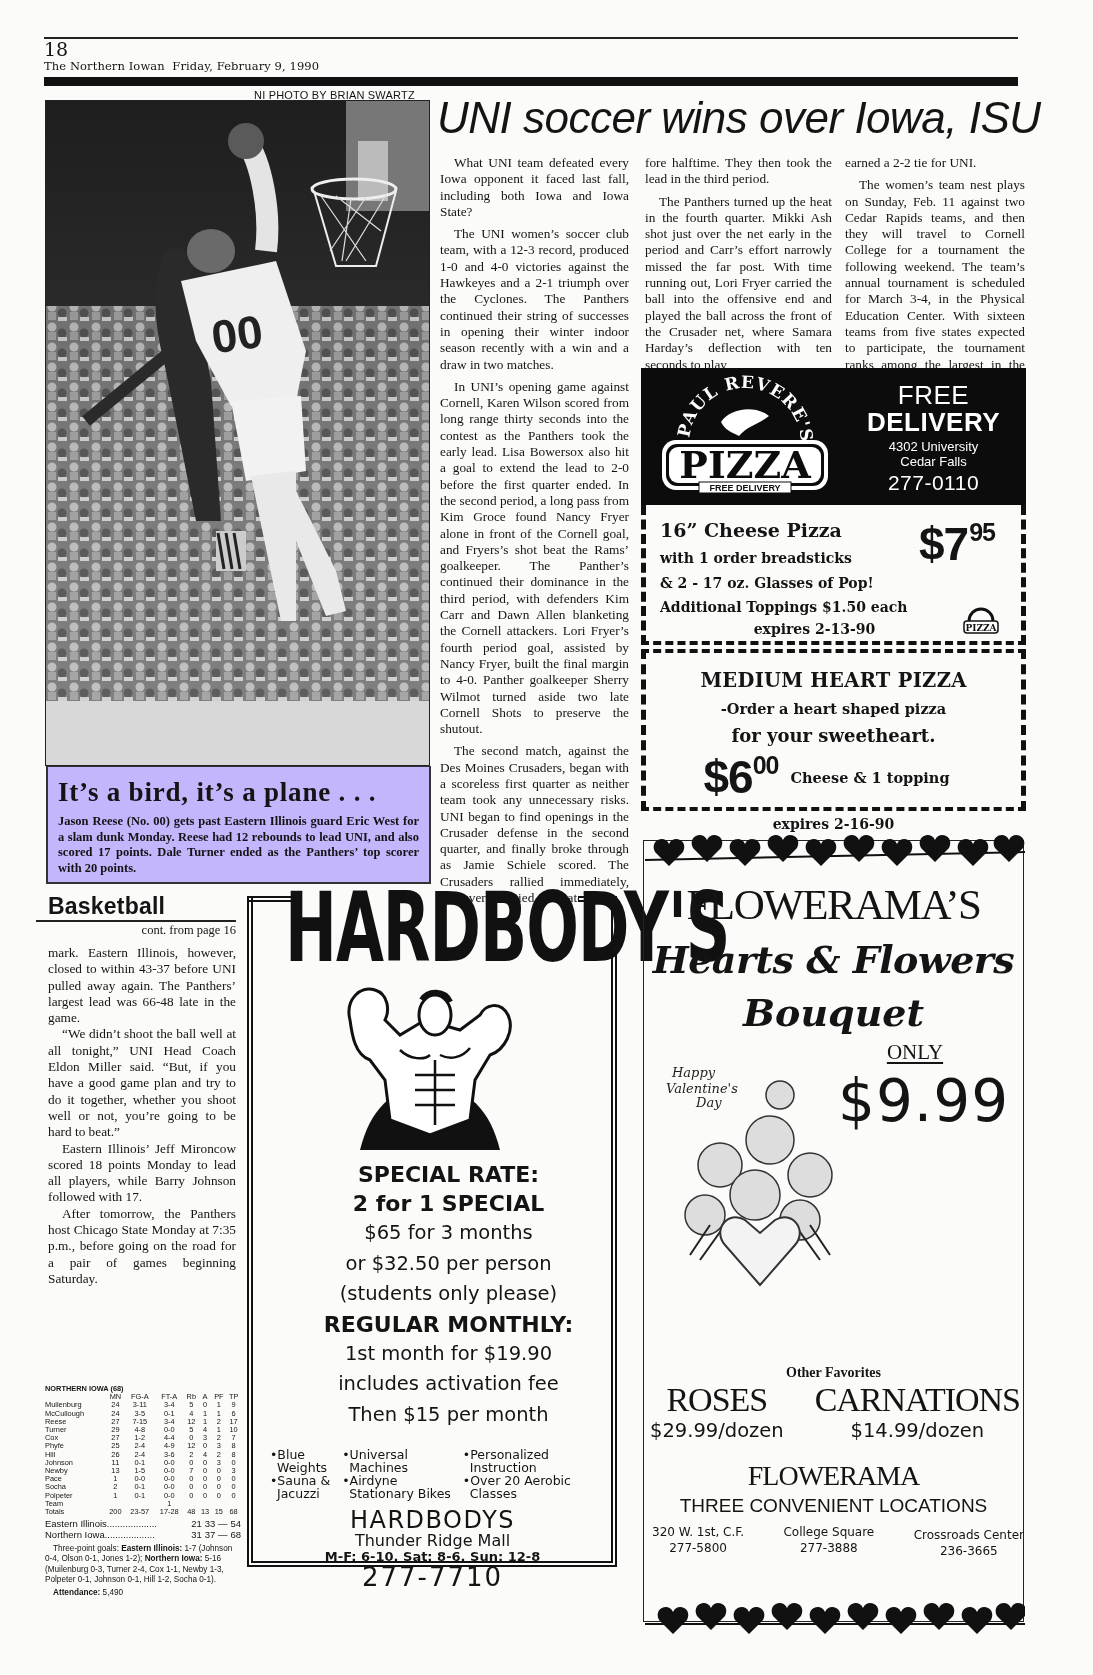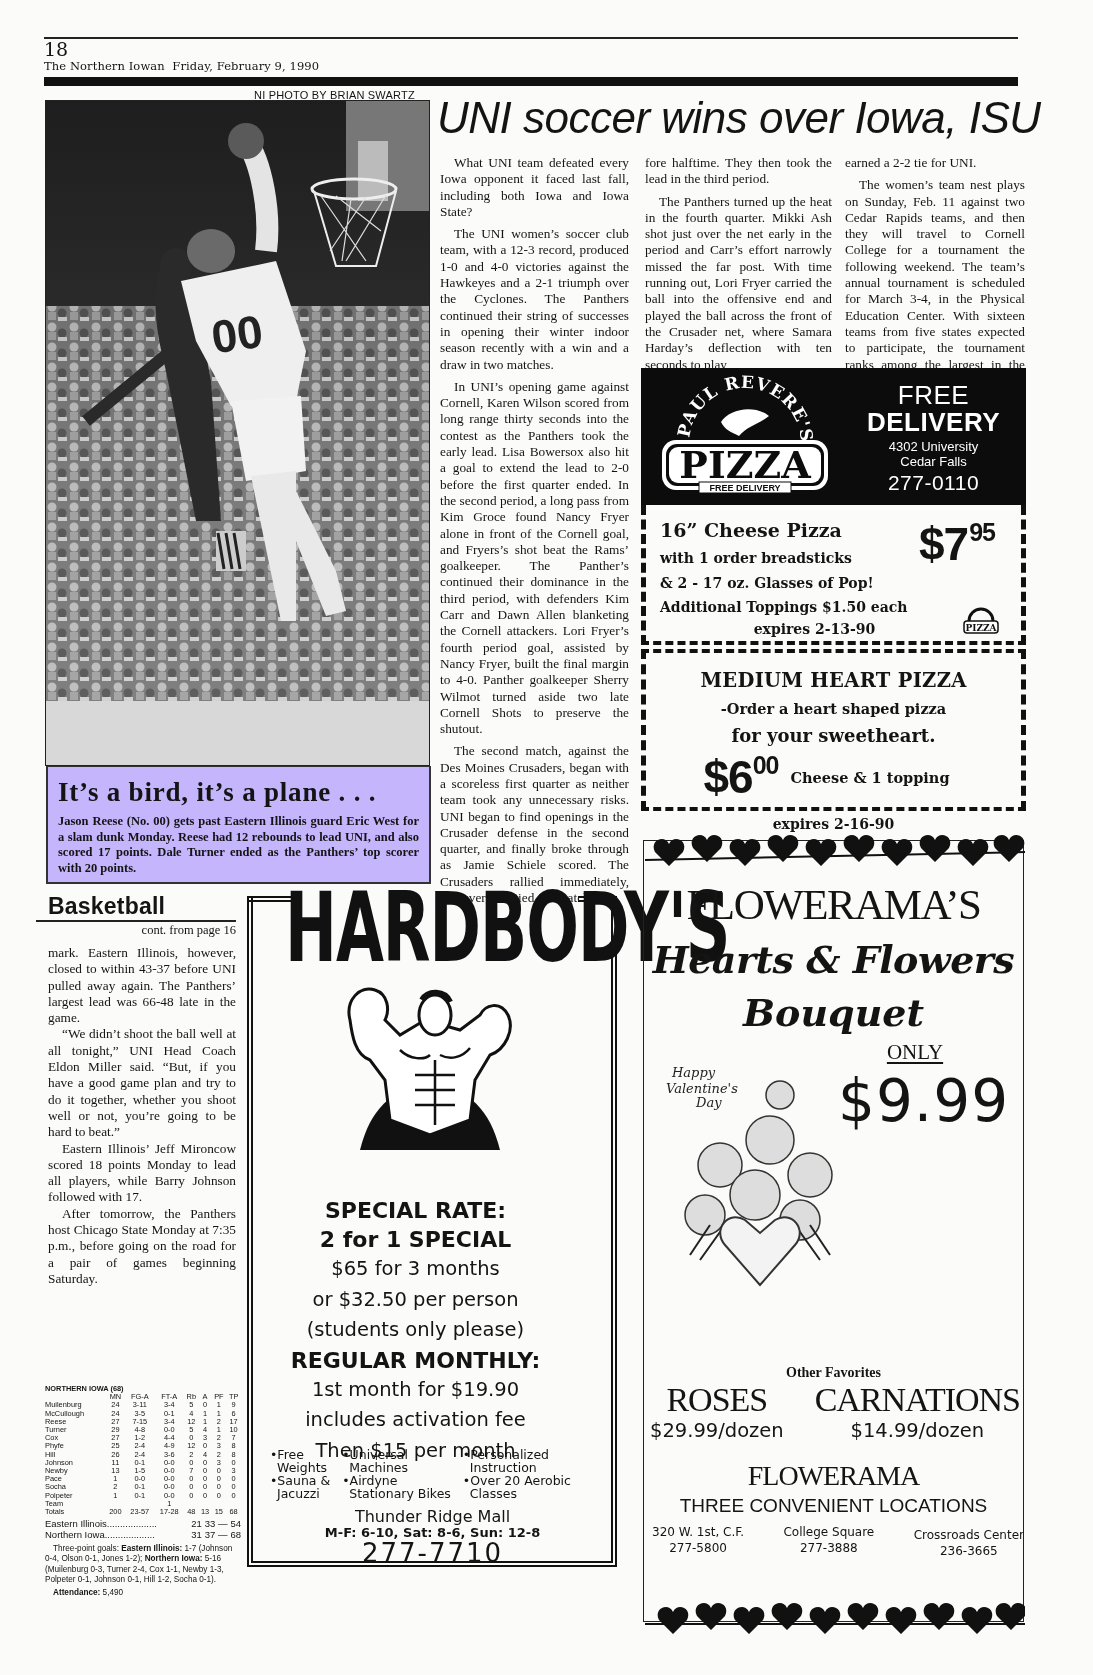--- a/index.html
+++ b/index.html
@@ -87,21 +87,21 @@
   #bs-3pt { margin-top: 4px; font-size: 8.2px; line-height: 10.2px; text-indent: 8px; }
   #bs-att { margin-top: 4px; font-size: 8.2px; padding-left: 8px; }
 
   
   #hb-frame { left: 247px; top: 897px; width: 370px; height: 670px; border: 6px double #111; border-top: none; }
   #hb-topline-l { left: 247px; top: 896px; width: 46px; height: 6px; border-top: 2px solid #111; border-bottom: 2px solid #111; }
   #hb-topline-r { left: 578px; top: 896px; width: 39px; height: 6px; border-top: 2px solid #111; border-bottom: 2px solid #111; }
   #hb-title { left: 285px; top: 880px; width: 300px; text-align: center; font-family: "DejaVu Sans", sans-serif; font-weight: bold; font-size: 62px; letter-spacing: -1px; transform: scaleY(1.55); transform-origin: top; line-height: 62px; color: #111; }
   #hb-art { left: 330px; top: 960px; width: 200px; height: 195px; }
   .hb-text { text-align: center; font-family: "DejaVu Sans", sans-serif; }
-  #hb-special { left: 238px; top: 1160px; width: 355px; margin-top: 36px; }
+  #hb-special { left: 271px; top: 1160px; width: 355px; }
   #hb-special .h { font-weight: bold; font-size: 22px; line-height: 29px; }
   #hb-special .r { font-family: "DejaVu Sans", sans-serif; font-size: 19.5px; line-height: 30.5px; font-weight: normal; }
   #hb-features { left: 270px; top: 1448px; width: 345px; font-family: "DejaVu Sans", sans-serif; font-size: 12.5px; line-height: 13px; display: flex; gap: 12px; }
   #hb-features .fcol { display: flex; flex-direction: column; gap: 0; }
   #hb-brand { left: 255px; top: 1508px; width: 355px; }
   #hb-name { font-size: 24px; letter-spacing: 1.5px; line-height: 24px; }
   #hb-mall { font-size: 16px; line-height: 17px; }
   #hb-hours { font-size: 13px; font-weight: bold; line-height: 15px; }
   #hb-phone { font-size: 26px; letter-spacing: 2px; line-height: 26px; }
 
@@ -469,39 +469,40 @@
   <div class="r">$65 for 3 months</div>
   <div class="r">or $32.50 per person</div>
   <div class="r">(students only please)</div>
   <div class="h">REGULAR MONTHLY:</div>
   <div class="r">1st month for $19.90</div>
   <div class="r">includes activation fee</div>
   <div class="r">Then $15 per month</div>
 </div>
 <div id="hb-features" class="abs">
   <div class="fcol">
-    <span>•Free</span>
+    <span>•Blue</span>
     <span style="padding-left:7px">Weights</span>
     <span>•Sauna &amp;</span>
     <span style="padding-left:7px">Jacuzzi</span>
   </div>
   <div class="fcol">
     <span>•Universal</span>
     <span style="padding-left:7px">Machines</span>
     <span>•Airdyne</span>
     <span style="padding-left:7px">Stationary Bikes</span>
   </div>
   <div class="fcol">
     <span>•Personalized</span>
     <span style="padding-left:7px">Instruction</span>
     <span>•Over 20 Aerobic</span>
     <span style="padding-left:7px">Classes</span>
   </div>
 </div>
 <div id="hb-brand" class="abs hb-text">
+  <div id="hb-name">HARDBODYS</div>
   <div id="hb-mall">Thunder Ridge Mall</div>
   <div id="hb-hours">M-F: 6-10, Sat: 8-6, Sun: 12-8</div>
   <div id="hb-phone">277-7710</div>
 </div>
 
 <div id="fl-frame" class="abs"></div>
 <svg id="fl-hearts-top" class="abs" viewBox="0 0 380 42">
   <g fill="#111">
     <path d="M10,22 c-6,-12 10,-18 14,-8 c4,-10 20,-4 14,8 l-14,14 z"></path>
     <path d="M48,18 c-6,-12 10,-18 14,-8 c4,-10 20,-4 14,8 l-14,14 z"></path>

